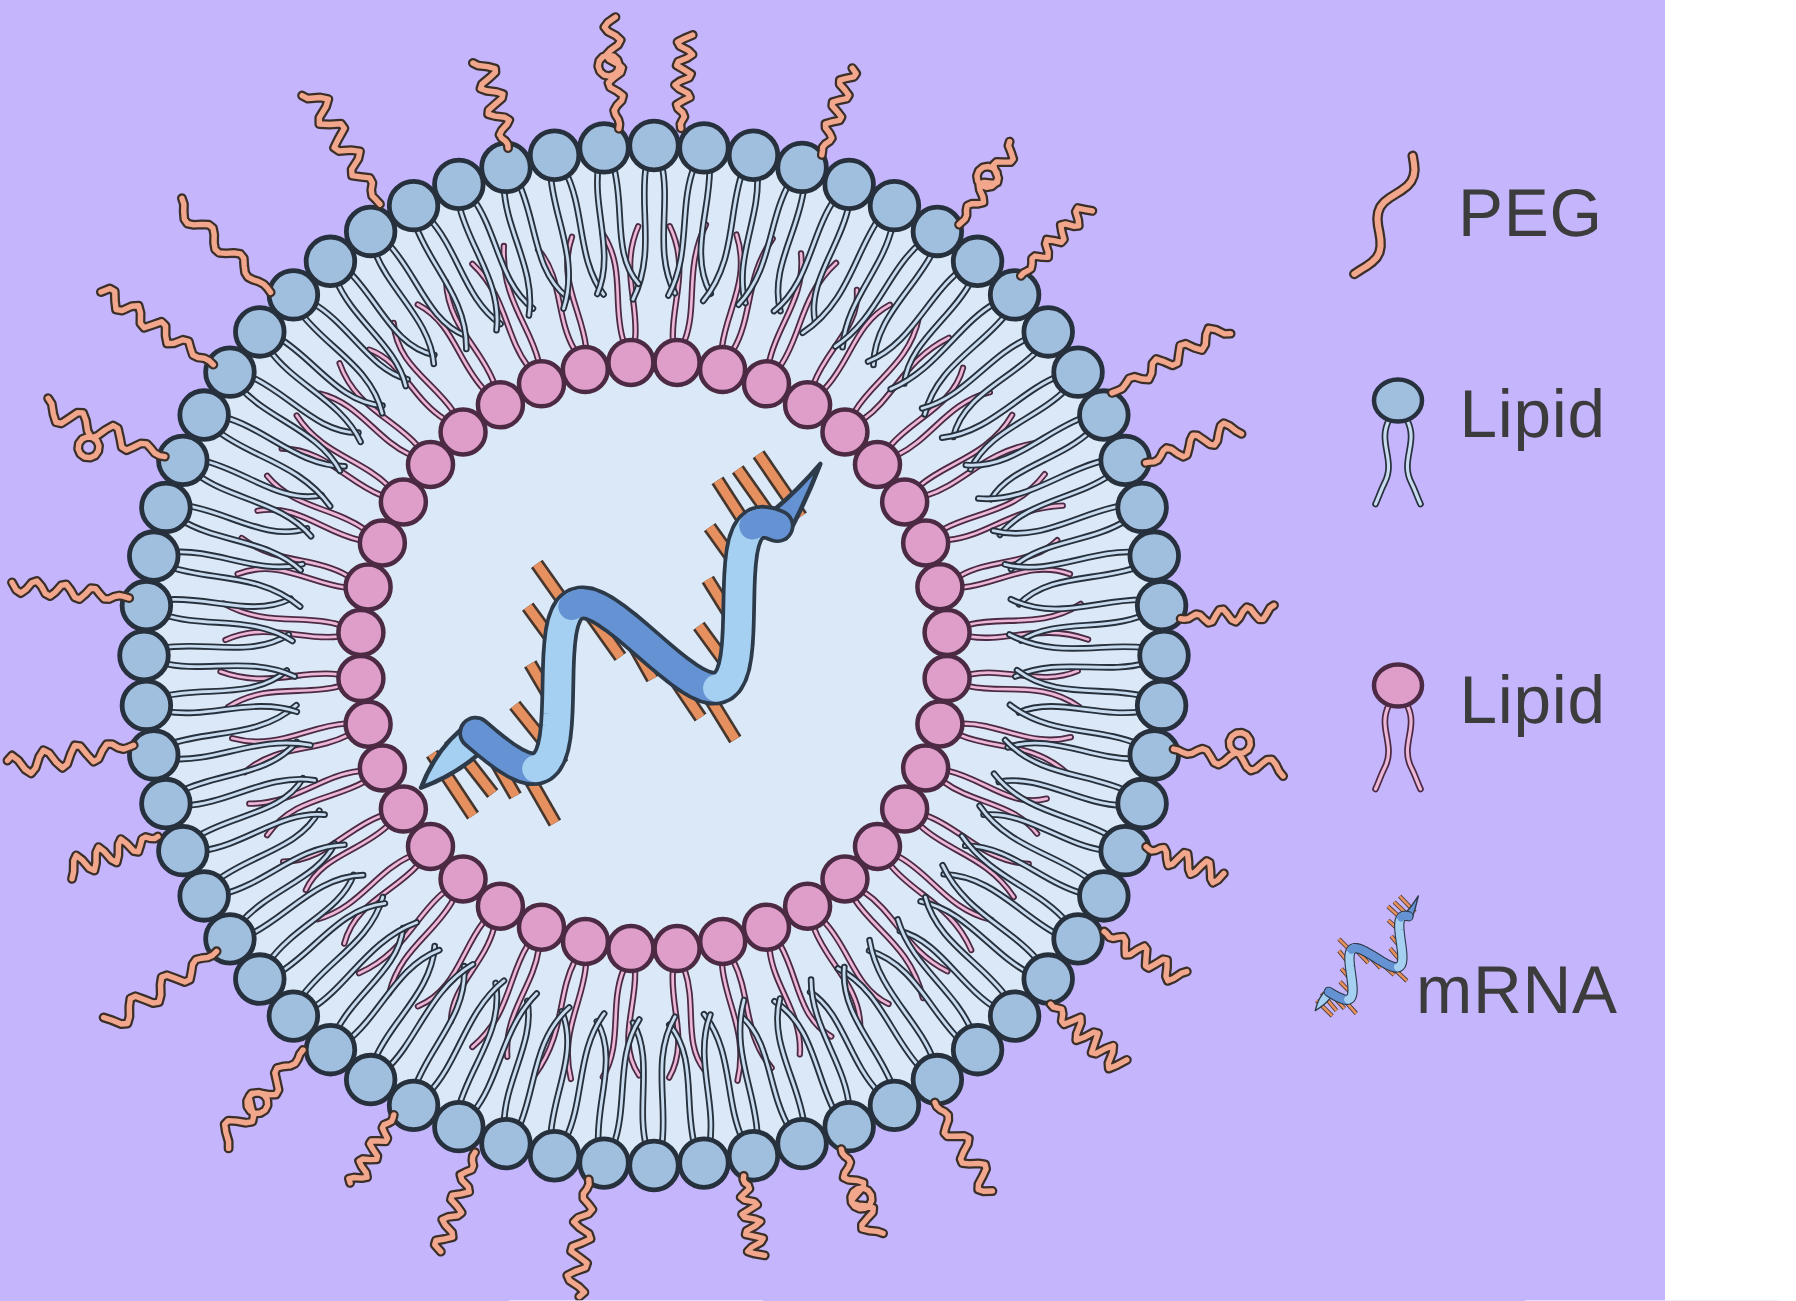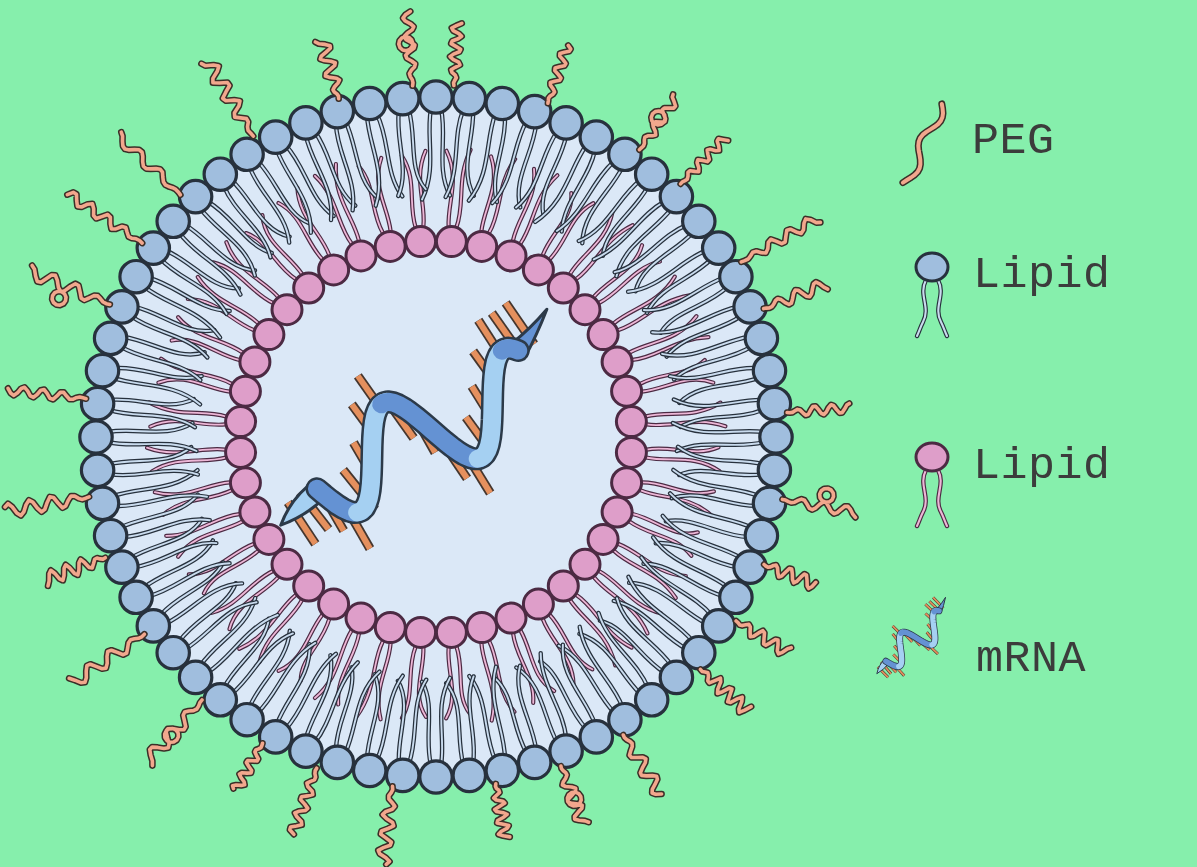--- a/index.html
+++ b/index.html
@@ -1,26 +1,26 @@
 <!DOCTYPE html>
 <html><head>
 <meta charset="utf-8">
 <style>
   html,body{margin:0;padding:0;background:#ffffff;}
-  .stage{position:relative;width:1197px;height:867px;background:#86efac;overflow:hidden;
-         font-family:Liberation Mono, monospace;}
+  .stage{position:relative;width:1110px;height:867px;background:#c4b5fd;overflow:hidden;
+         font-family:Liberation Sans, sans-serif;}
   .diagram-svg{position:absolute;left:0;top:0;}
   .legend{position:absolute;left:0;top:0;width:1197px;height:867px;pointer-events:none;}
   .legend-icon{position:absolute;}
   .legend-label{position:absolute;font-size:45px;line-height:59px;color:#3c3c3c;
                 letter-spacing:0.5px;white-space:nowrap;}
   .lbl-peg{left:972px;top:112px;}
   .lbl-cationic{left:973px;top:246px;}
   .lbl-negative{left:973px;top:437px;}
-  .lbl-mrna{left:976px;top:630px;}
+  .lbl-mrna{left:944px;top:630px;}
   .ic-peg{left:892px;top:90px;}
   .ic-cationic{left:908px;top:248px;}
   .ic-negative{left:908px;top:438px;}
   .ic-mrna{left:854px;top:580px;}
 </style>
 </head>
 <body>
 
 <div class="stage">
 

